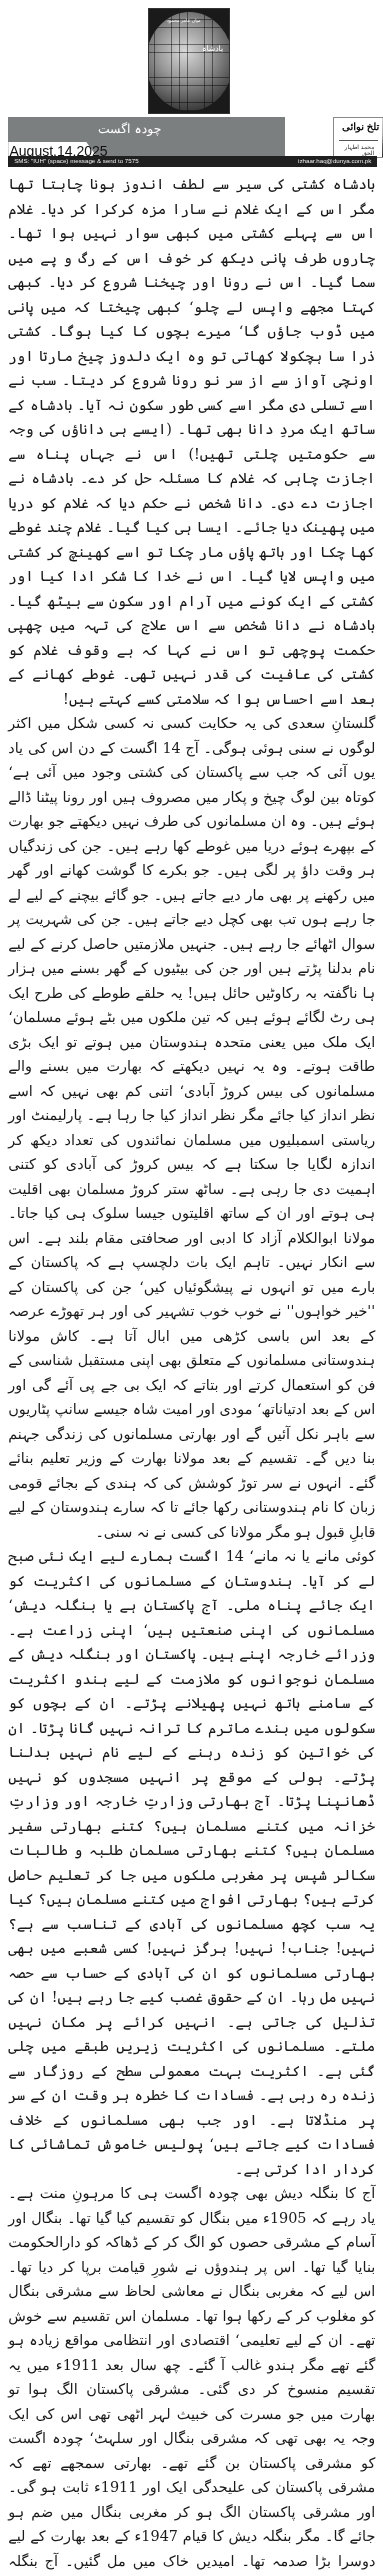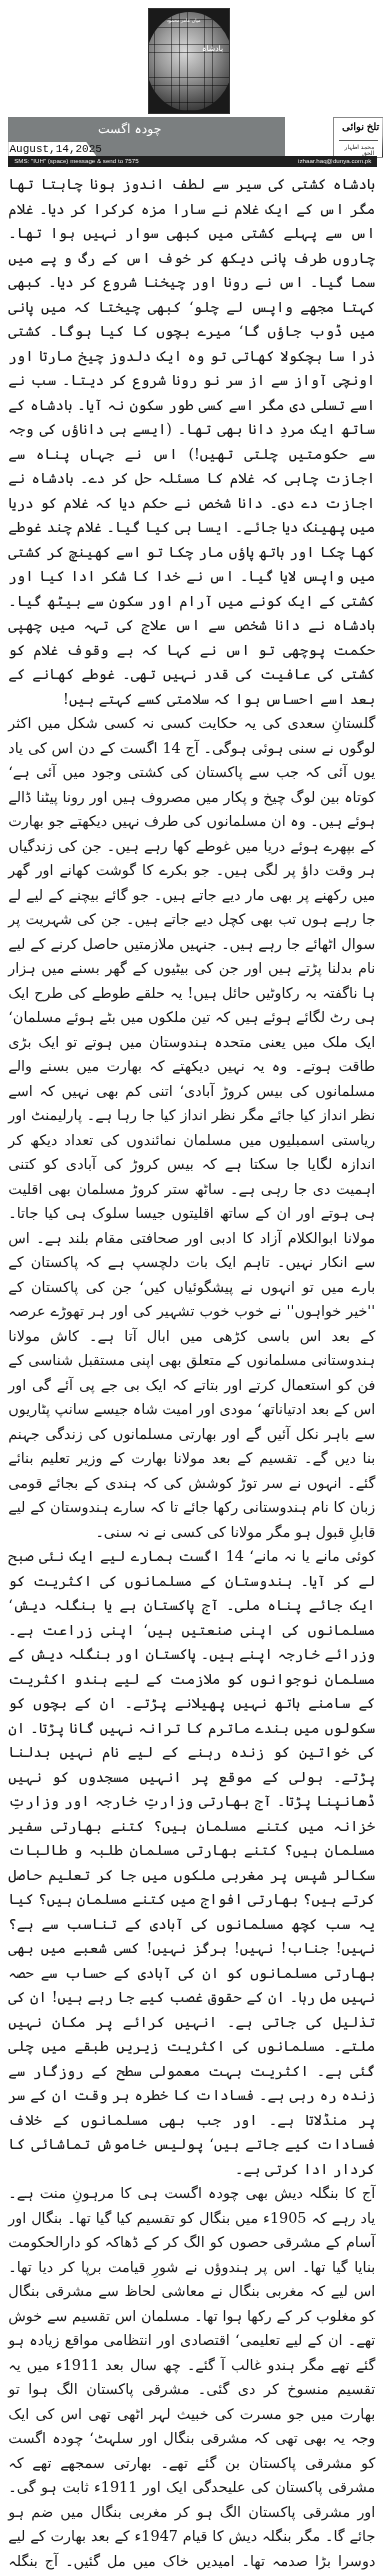--- a/index.html
+++ b/index.html
@@ -15,21 +15,21 @@
   .logo-word { position: absolute; left: 3.5px; top: 11.8px; width: 73px; text-align: center; color: #ffffff;
            font-family: "DejaVu Serif", serif; font-size: 52px; font-weight: bold; line-height: 83px;
            text-shadow: 1.2px 1.2px 1.8px #000; direction: rtl; }
   .logo-small { position: absolute; right: 5.9px; top: 35px; color: #fff; font-size: 7.7px; direction: rtl; font-family: "DejaVu Serif", serif; }
   .logo-top { position: absolute; left: 17.7px; top: 8.3px; color: #fff; font-size: 4.7px; direction: rtl; }
 
   .header { position: absolute; left: 8.3px; top: 117px; width: 369px; height: 50px; padding-left: 48px; }
   .band { position: absolute; left: 0; top: 0; width: 277px; height: 39px; background: #7b7f80; }
   .date-tab { position: absolute; left: 0; top: 25px; width: 88px; height: 14px; background: #ffffff;
               clip-path: polygon(0 0, 78px 0, 88px 14px, 0 14px); }
-  .date-text { position: absolute; left: 1.2px; top: 26px; font-family: Liberation Mono, monospace; font-size: 11px; color: #111; }
+  .date-text { position: absolute; left: 1.2px; top: 26px; font-family: Liberation Sans, sans-serif; font-size: 14px; color: #111; }
   .col-title { position: absolute; right: 124px; top: 3.5px; font-family: "DejaVu Serif", serif; font-size: 12.4px; color: #ffffff; direction: rtl; }
 
   .author-box { position: absolute; right: 0; top: 0; width: 90px; height: 39px; border: 0.6px solid #888; background: #fff; overflow: hidden; }
   .author-photo { position: absolute; right: 0; top: 0; width: 42px; height: 39px;
                   background: linear-gradient(180deg, #cfcfcf 0%, #a8a8a8 45%, #555 75%, #2f2f2f 100%); }
   .author-face { position: absolute; right: 8.3px; top: 3.5px; width: 25px; height: 27px; border-radius: 45%;
                  background: radial-gradient(circle at 50% 40%, #e8e8e8, #9b9b9b 70%, #6d6d6d); }
   .author-beard { position: absolute; right: 9.4px; top: 20px; width: 22.4px; height: 10.6px; border-radius: 0 0 50% 50%; background: #dcdcdc; }
   .brand-name { position: absolute; right: 45px; top: 3px; font-family: Liberation Sans, sans-serif; font-weight: bold; font-size: 10px; color: #111; direction: rtl; }
   .brand-rule { position: absolute; right: 46px; top: 22.4px; width: 39px; height: 0.6px; background: #555; }

